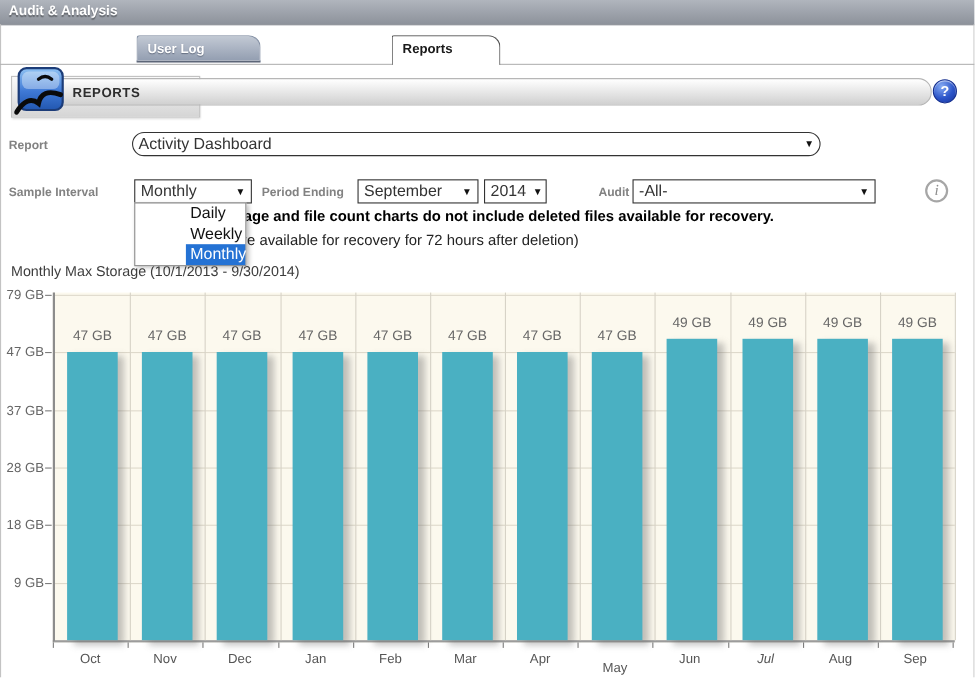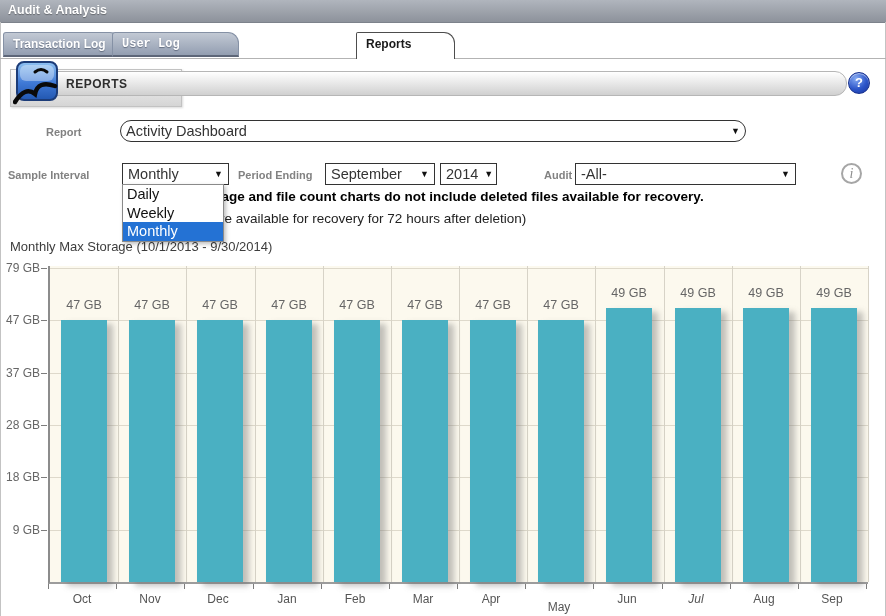--- a/index.html
+++ b/index.html
@@ -39,21 +39,21 @@
   .sel .arr{font-size:9px;color:#111;margin-left:6px;}
   #infobtn{position:absolute;left:841px;top:163px;width:21px;height:21px;border-radius:50%;
     border:2px solid #a6a6a6;box-sizing:border-box;color:#8e8e8e;text-align:center;line-height:17px;
     font-family:"Liberation Serif",serif;font-style:italic;font-size:14px;cursor:pointer;background:#fff;}
   
   #note1{position:absolute;left:130px;top:189px;font-size:13.5px;font-weight:bold;color:#000;z-index:10;white-space:nowrap;}
   #note2{position:absolute;left:130px;top:211px;font-size:13.5px;color:#222;z-index:10;white-space:nowrap;}
   
   #dd{position:absolute;left:122px;top:184px;width:100px;background:#fff;border:1px solid #8a8a8a;
     z-index:60;box-shadow:2px 2px 4px rgba(0,0,0,.25);}
-  .dd-item{height:18.5px;line-height:18px;padding-left:4px;font-size:14.5px;color:#111;cursor:pointer;}
+  .dd-item{height:18.5px;line-height:18px;padding-left:4px;font-size:14.5px;color:#111;cursor:pointer;margin-left:46px;}
   .dd-item.selected{background:#2472d4;color:#fff;}
   
   #chart{position:absolute;left:0;top:236px;width:886px;height:380px;}
   #chart-title{position:absolute;left:10px;top:3px;font-size:13px;color:#3d3d3d;}
   #plot{position:absolute;left:48px;top:30px;width:818px;height:316px;background:#fcf9ee;
     border-left:2px solid #8c8c8c;border-bottom:2px solid #9c9c9c;}
   .hgrid{position:absolute;left:0;width:100%;height:1px;background:#ded9cb;z-index:1;}
   .vgrid{position:absolute;top:0;width:1px;height:100%;background:#d7d3c7;z-index:1;}
   .bar{position:absolute;bottom:0;background:#4ab0c2;z-index:2;box-shadow:6px 4px 6px rgba(110,110,110,.42);}
   .bar-label{position:absolute;font-size:12.5px;color:#666;text-align:center;z-index:3;white-space:nowrap;}
@@ -67,22 +67,21 @@
 
 <div id="win">
 
   <div id="titlebar">
     <span class="t">Audit &amp; Analysis</span>
   </div>
 
   <div id="frame"></div>
 
   <div id="tabbar">
-    <div class="tab" style="left:3px;width:118px;"><span>Transaction Log</span></div>
-    <div class="tab" style="left:112px;width:127px;font-family:Liberation Mono, monospace;"><span>User Log</span></div>
+    <div class="tab" style="left:124px;width:113px;"><span>User Log</span></div>
     <div class="tab active" style="left:356px;width:99px;"><span>Reports</span></div>
   </div>
 
   <div id="iconbox"></div>
   <div id="pill"></div>
   <span id="banner-title">REPORTS</span>
   <svg id="logo" viewBox="0 0 48 46">
     <defs>
       <linearGradient id="lg" x1="0" y1="0" x2="0" y2="1">
         <stop offset="0" stop-color="#8fc2f2"></stop>
@@ -90,21 +89,21 @@
           <stop offset="1" stop-color="#2257b0"></stop>
       </linearGradient>
     </defs>
     <rect x="4" y="2" width="40" height="38" rx="7" fill="url(#lg)" stroke="#1c3c78" stroke-width="2"></rect>
     <rect x="7" y="5" width="34" height="16" rx="6" fill="#ffffff" opacity="0.35"></rect>
     <path d="M22 12 Q28 7 34 12" stroke="#0a0a0a" stroke-width="3" fill="none" stroke-linecap="round"></path>
     <path d="M2 42 Q12 26 22 34 Q25 20 42 26" stroke="#0a0a0a" stroke-width="4.5" fill="none" stroke-linecap="round"></path>
   </svg>
   <div id="helpbtn"><span>?</span></div>
 
-  <span class="lbl" style="left:8px;top:126px;margin-left:38px;">Report</span>
+  <span class="lbl" style="left:8px;top:126px;">Report</span>
   <div class="sel" style="left:120px;top:120px;width:626px;border-radius:11px;">
     <span>Activity Dashboard</span>
     <span class="arr">▼</span>
   </div>
 
   <span class="lbl" style="left:8px;top:169px;">Sample Interval</span>
   <div class="sel" style="left:122px;top:163px;width:107px;">
     <span>Monthly</span>
     <span class="arr">▼</span>
   </div>

